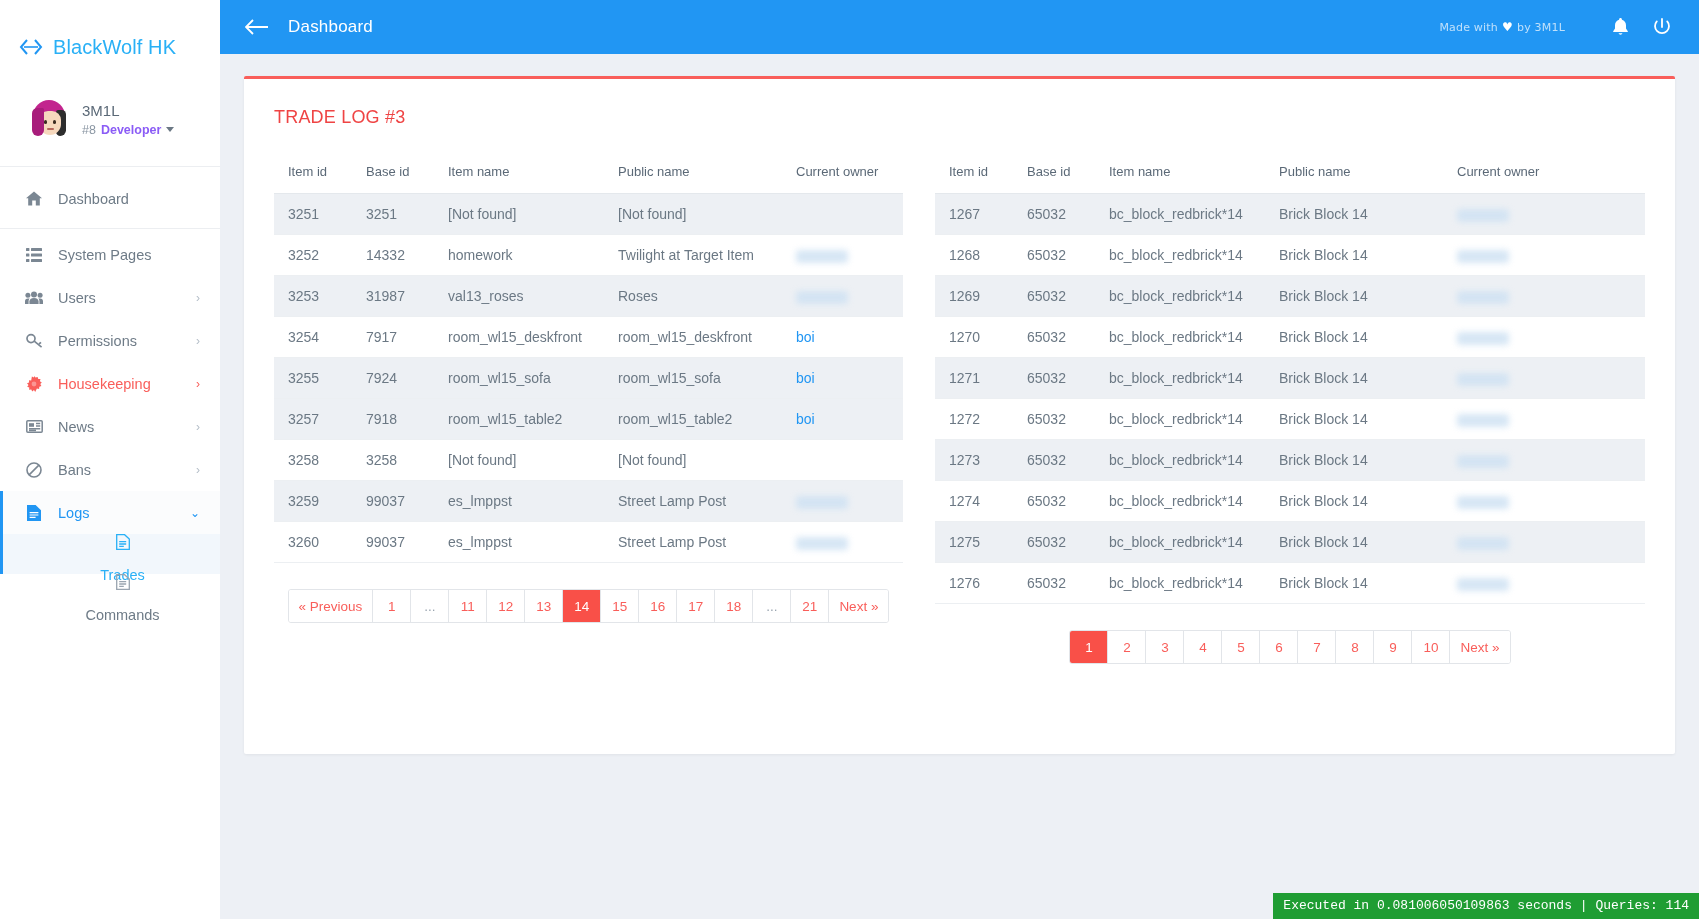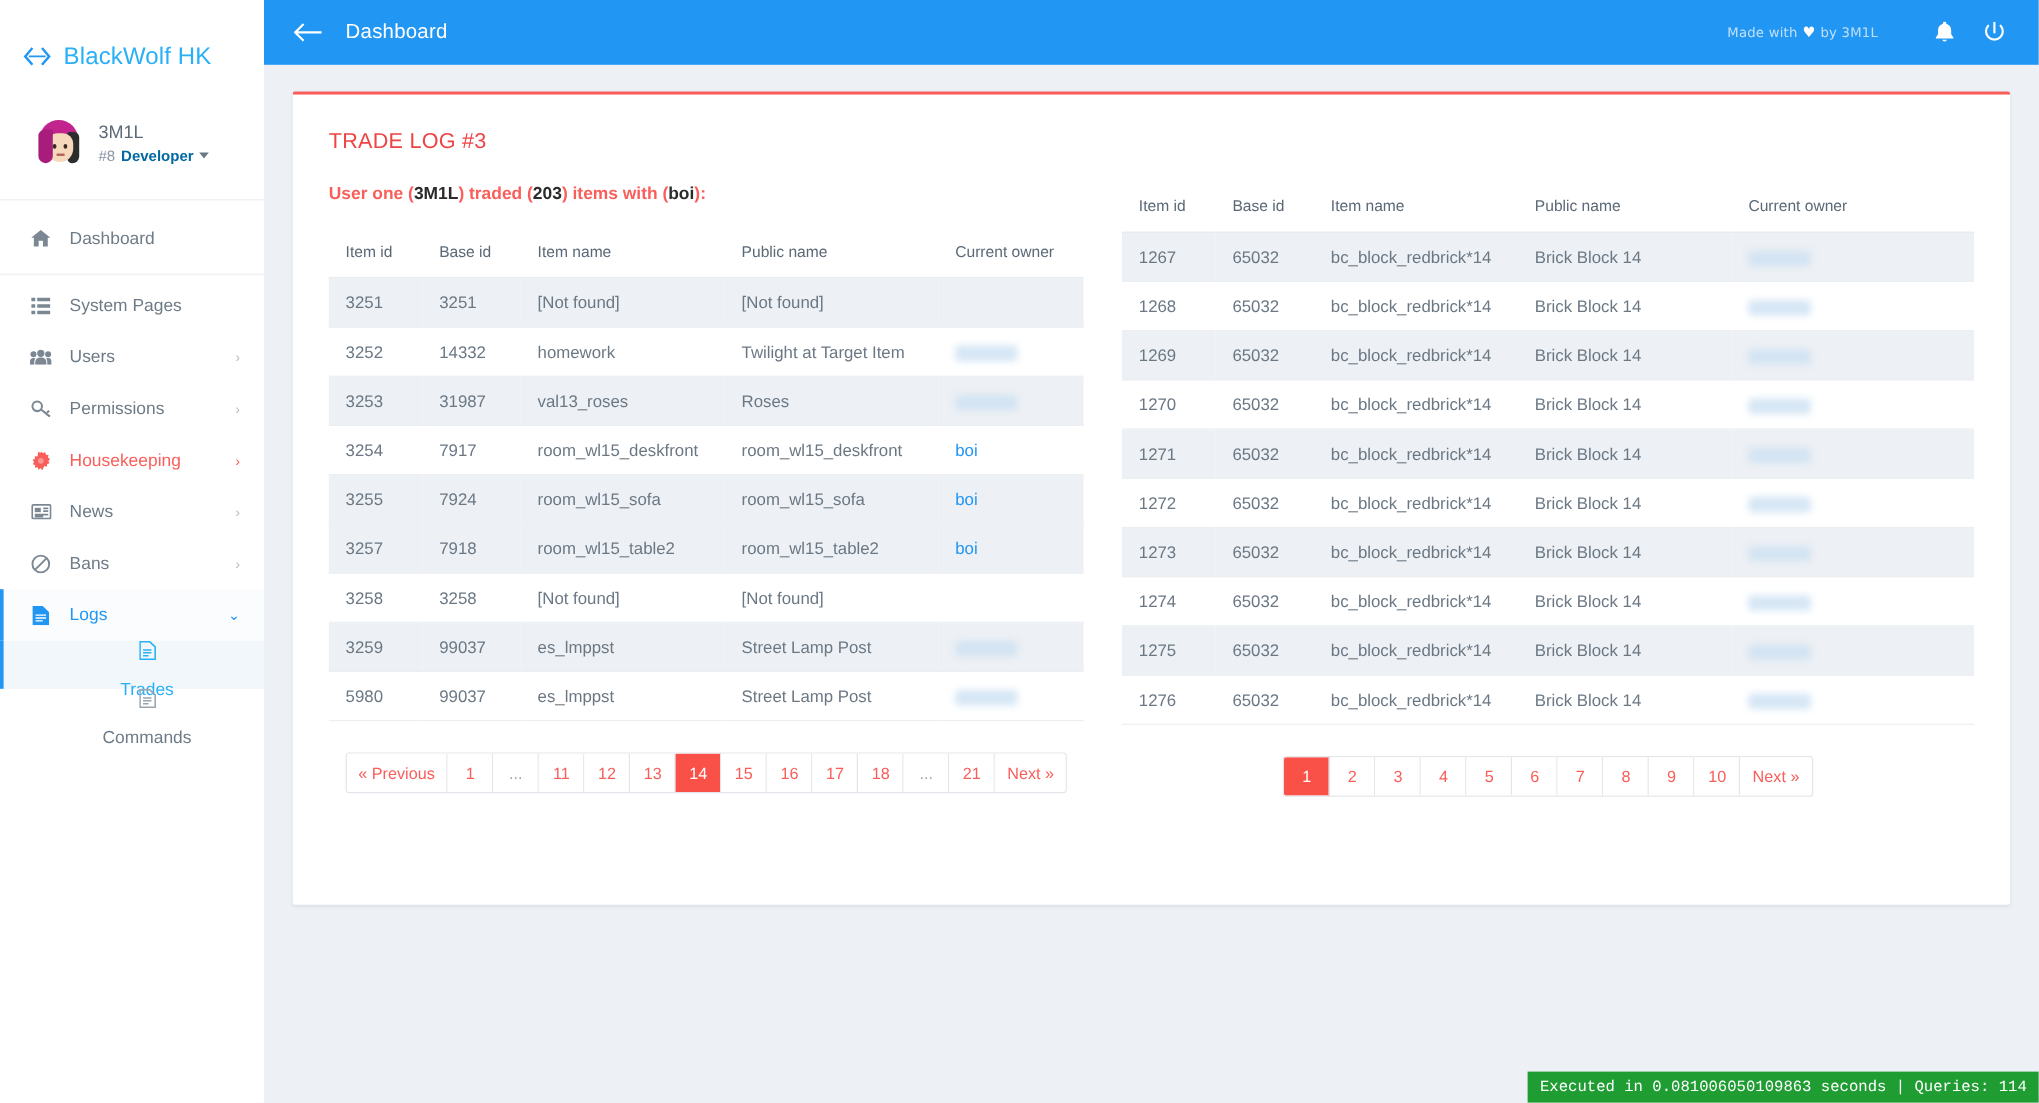--- a/index.html
+++ b/index.html
@@ -74,21 +74,21 @@
   .avatar .mouth {
     position: absolute; left: 19px; top: 30px;
     width: 7px; height: 2px; background: #b4665a; border-radius: 2px;
   }
   .profile-meta { display: flex; flex-direction: column; gap: 4px; }
   .profile-name { font-size: 15px; color: #5b6977; }
   .profile-rank {
     font-size: 12.5px; color: #8a96a3;
     display: flex; align-items: center; gap: 5px;
   }
-  .profile-rank b { color: #0369a1; font-weight: 700; }
+  .profile-rank b { color: #8b5cf6; font-weight: 700; }
   .caret-down {
     width: 0; height: 0;
     border-left: 4px solid transparent;
     border-right: 4px solid transparent;
     border-top: 5px solid #6b7884;
     display: inline-block;
   }
 
   .nav { padding-top: 10px; }
   .nav-item {
@@ -442,21 +442,20 @@
     </span>
   </header>
 
   <main class="content">
     <section class="card">
       <div class="card-title">TRADE LOG #3</div>
 
       <div class="columns">
 
         <div class="col left-col">
-          <div class="tbl-heading" id="left-heading"><span>User one (</span><b>3M1L</b><span>) traded (</span><b>203</b><span>) items with (</span><b>boi</b><span>):</span></div>
           <table class="dt">
             <thead>
                 <tr>
               <th class="c-itemid">Item id</th>
               <th class="c-baseid">Base id</th>
               <th class="c-itemname">Item name</th>
               <th class="c-pubname">Public name</th>
               <th>Current owner</th>
             </tr>
               </thead>
@@ -511,21 +510,21 @@
                   <td></td>
                 </tr>
                 <tr class="odd">
                   <td class="c-itemid">3259</td>
                   <td class="c-baseid">99037</td>
                   <td class="c-itemname">es_lmppst</td>
                   <td class="c-pubname">Street Lamp Post</td>
                   <td><span class="owner-redacted"></span></td>
                 </tr>
                 <tr class="even">
-                  <td class="c-itemid">5980</td>
+                  <td class="c-itemid">3260</td>
                   <td class="c-baseid">99037</td>
                   <td class="c-itemname">es_lmppst</td>
                   <td class="c-pubname">Street Lamp Post</td>
                   <td><span class="owner-redacted"></span></td>
                 </tr>
               </tbody>
           </table>
           <div class="pagination">
             <div class="pager" id="left-pager">
                 <div class="pg">« Previous</div>

